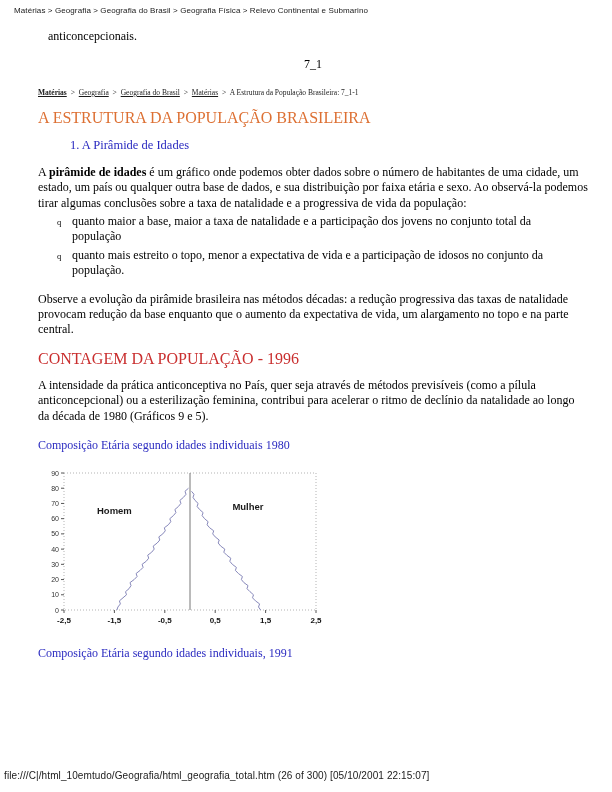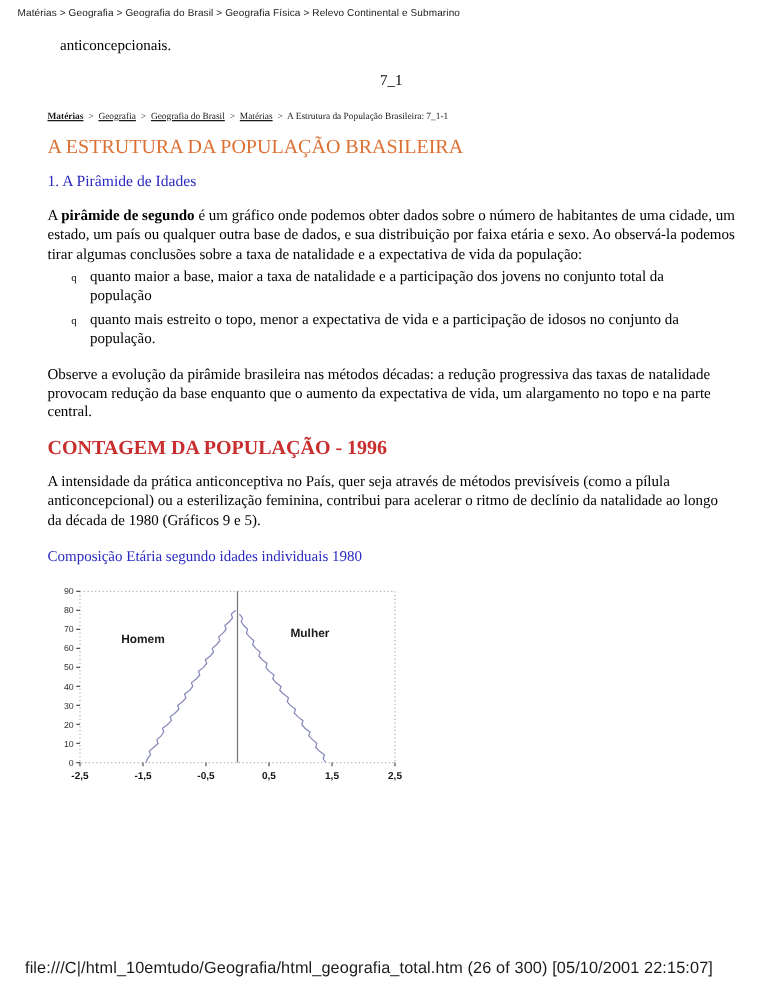--- a/index.html
+++ b/index.html
@@ -11,23 +11,23 @@
     overflow:hidden;
     font-family:"Liberation Serif", serif;
     color:#000;
   }
   .running-header{
     position:absolute;top:6px;left:14px;
     font-family:"Liberation Sans", sans-serif;
     font-size:8px;color:#1a1a1a;letter-spacing:.1px;
   }
   .running-footer{
-    position:absolute;bottom:11px;left:20px;
+    position:absolute;bottom:11px;left:4px;
     font-family:"Liberation Sans", sans-serif;
-    font-size:13px;color:#1a1a1a;letter-spacing:.1px;
+    font-size:10px;color:#1a1a1a;letter-spacing:.1px;
   }
   .content{
     position:absolute;top:19px;left:38px;width:550px;
     font-size:12px;line-height:15.4px;
   }
   .body-text{margin:10px;}
   .page-marker{margin-top:13px;text-align:center;font-size:12px;}
   .breadcrumb{
     margin-top:15px;font-size:7.5px;line-height:9px;color:#1a1a1a;
     white-space:nowrap;
@@ -72,38 +72,38 @@
       <span class="sep">&gt;</span>
       <a>Geografia do Brasil</a>
       <span class="sep">&gt;</span>
       <a>Matérias</a>
       <span class="sep">&gt;</span>
       <span>A Estrutura da População Brasileira: 7_1-1</span>
     </div>
 
     <h2 class="h-main" id="h-main" style="color: rgb(221, 112, 51);">A ESTRUTURA DA POPULAÇÃO BRASILEIRA</h2>
 
-    <h3 class="h-sub" id="h-sub" style="color: rgb(42, 42, 192);">1. A Pirâmide de Idades</h3>
+    <h3 class="h-sub" id="h-sub" style="color: rgb(42, 42, 192); margin-left: 32px;">1. A Pirâmide de Idades</h3>
 
-    <p class="para"><span>A </span><b>pirâmide de segundo</b><span> é um gráfico onde podemos obter dados sobre o número de habitantes de uma cidade, um estado, um país ou qualquer outra base de dados, e sua distribuição por faixa etária e sexo. Ao observá-la podemos tirar algumas conclusões sobre a taxa de natalidade e a expectativa de vida da população:</span></p>
+    <p class="para"><span>A </span><b>pirâmide de idades</b><span> é um gráfico onde podemos obter dados sobre o número de habitantes de uma cidade, um estado, um país ou qualquer outra base de dados, e sua distribuição por faixa etária e sexo. Ao observá-la podemos tirar algumas conclusões sobre a taxa de natalidade e a progressiva de vida da população:</span></p>
 
     <ul class="bullet-list">
       <li>
         <span class="marker">q</span>
         <span>quanto maior a base, maior a taxa de natalidade e a participação dos jovens no conjunto total da população</span>
       </li>
       <li>
         <span class="marker">q</span>
         <span>quanto mais estreito o topo, menor a expectativa de vida e a participação de idosos no conjunto da população.</span>
       </li>
     </ul>
 
     <p class="para" style="margin-top:13px;">Observe a evolução da pirâmide brasileira nas métodos décadas: a redução progressiva das taxas de natalidade provocam redução da base enquanto que o aumento da expectativa de vida, um alargamento no topo e na parte central.</p>
 
-    <h2 class="h-main" id="h-contagem" style="color: rgb(201, 46, 46); font-weight: bold;">CONTAGEM DA POPULAÇÃO - 1996</h2>
+    <h2 class="h-main" id="h-contagem" style="color: rgb(201, 46, 46);">CONTAGEM DA POPULAÇÃO - 1996</h2>
 
     <p class="para">A intensidade da prática anticonceptiva no País, quer seja através de métodos previsíveis (como a pílula anticoncepcional) ou a esterilização feminina, contribui para acelerar o ritmo de declínio da natalidade ao longo da década de 1980 (Gráficos 9 e 5).</p>
 
     <p class="link-line"><a id="link-1980" style="color: rgb(42, 42, 192); text-align: right;">Composição Etária segundo idades individuais 1980</a></p>
 
     <div class="figure">
       <svg class="chart-svg" id="pyramid-svg" width="292" height="168" viewBox="0 0 292 168">
           <rect x="26" y="9" width="252" height="137" fill="none" stroke="#b3b3b3" stroke-width="1" stroke-dasharray="1,2"></rect>
           <line x1="23" y1="146" x2="26" y2="146" stroke="#555" stroke-width="1"></line>
           <text x="21" y="148.5" text-anchor="end" fill="#333" font-family="&quot;Liberation Sans&quot;, sans-serif" font-size="7px">0</text>
@@ -139,18 +139,19 @@
           <text x="278" y="159" text-anchor="middle" fill="#111" font-family="&quot;Liberation Sans&quot;, sans-serif" font-size="8px" font-weight="bold">2,5</text>
           <line x1="152" y1="9" x2="152" y2="146" stroke="#777" stroke-width="1"></line>
           <polyline points="78.9,146.0 79.9,143.0 82.4,139.9 81.4,136.9 85.0,133.8 88.5,130.8 87.5,127.7 91.0,124.7 93.0,121.6 92.0,118.6 96.1,115.6 99.1,112.5 98.1,109.5 102.1,106.4 105.1,103.4 104.1,100.3 108.2,97.3 110.7,94.2 109.7,91.2 113.7,88.2 116.2,85.1 115.2,82.1 119.2,79.0 121.8,76.0 120.8,72.9 124.8,69.9 127.3,66.8 126.3,63.8 130.3,60.8 132.8,57.7 131.8,54.7 135.4,51.6 137.9,48.6 136.9,45.5 140.4,42.5 142.9,39.4 141.9,36.4 145.4,33.4 148.0,30.3 147.0,27.3 150.5,24.2" fill="none" stroke="#8889bb" stroke-width="1"></polyline>
           <polyline points="222.6,146.0 220.5,143.0 221.6,139.9 217.5,136.9 214.5,133.8 215.5,130.8 212.0,127.7 209.0,124.7 210.0,121.6 205.9,118.6 203.4,115.6 204.4,112.5 200.4,109.5 197.4,106.4 198.4,103.4 194.3,100.3 191.8,97.3 192.8,94.2 188.8,91.2 185.8,88.2 186.8,85.1 182.7,82.1 180.2,79.0 181.2,76.0 177.2,72.9 174.7,69.9 175.7,66.8 171.7,63.8 169.1,60.8 170.1,57.7 166.6,54.7 164.1,51.6 165.1,48.6 161.6,45.5 159.1,42.5 160.1,39.4 157.0,36.4 155.0,33.4 156.0,30.3 153.5,27.3" fill="none" stroke="#8889bb" stroke-width="1"></polyline>
           <text x="76.4" y="50.10000000000001" text-anchor="middle" fill="#1a1a1a" font-family="&quot;Liberation Sans&quot;, sans-serif" font-size="9.5px" font-weight="bold">Homem</text>
           <text x="209.96" y="45.53333333333334" text-anchor="middle" fill="#1a1a1a" font-family="&quot;Liberation Sans&quot;, sans-serif" font-size="9.5px" font-weight="bold">Mulher</text>
         </svg>
     </div>
 
 
+    <p class="link-line"><a id="link-1991" style="color: rgb(42, 42, 192);">Composição Etária segundo idades individuais, 1991</a></p>
 
   </div>
 
   <div class="running-footer">file:///C|/html_10emtudo/Geografia/html_geografia_total.htm (26 of 300) [05/10/2001 22:15:07]</div>
 
 </div>
 
 </body></html>

